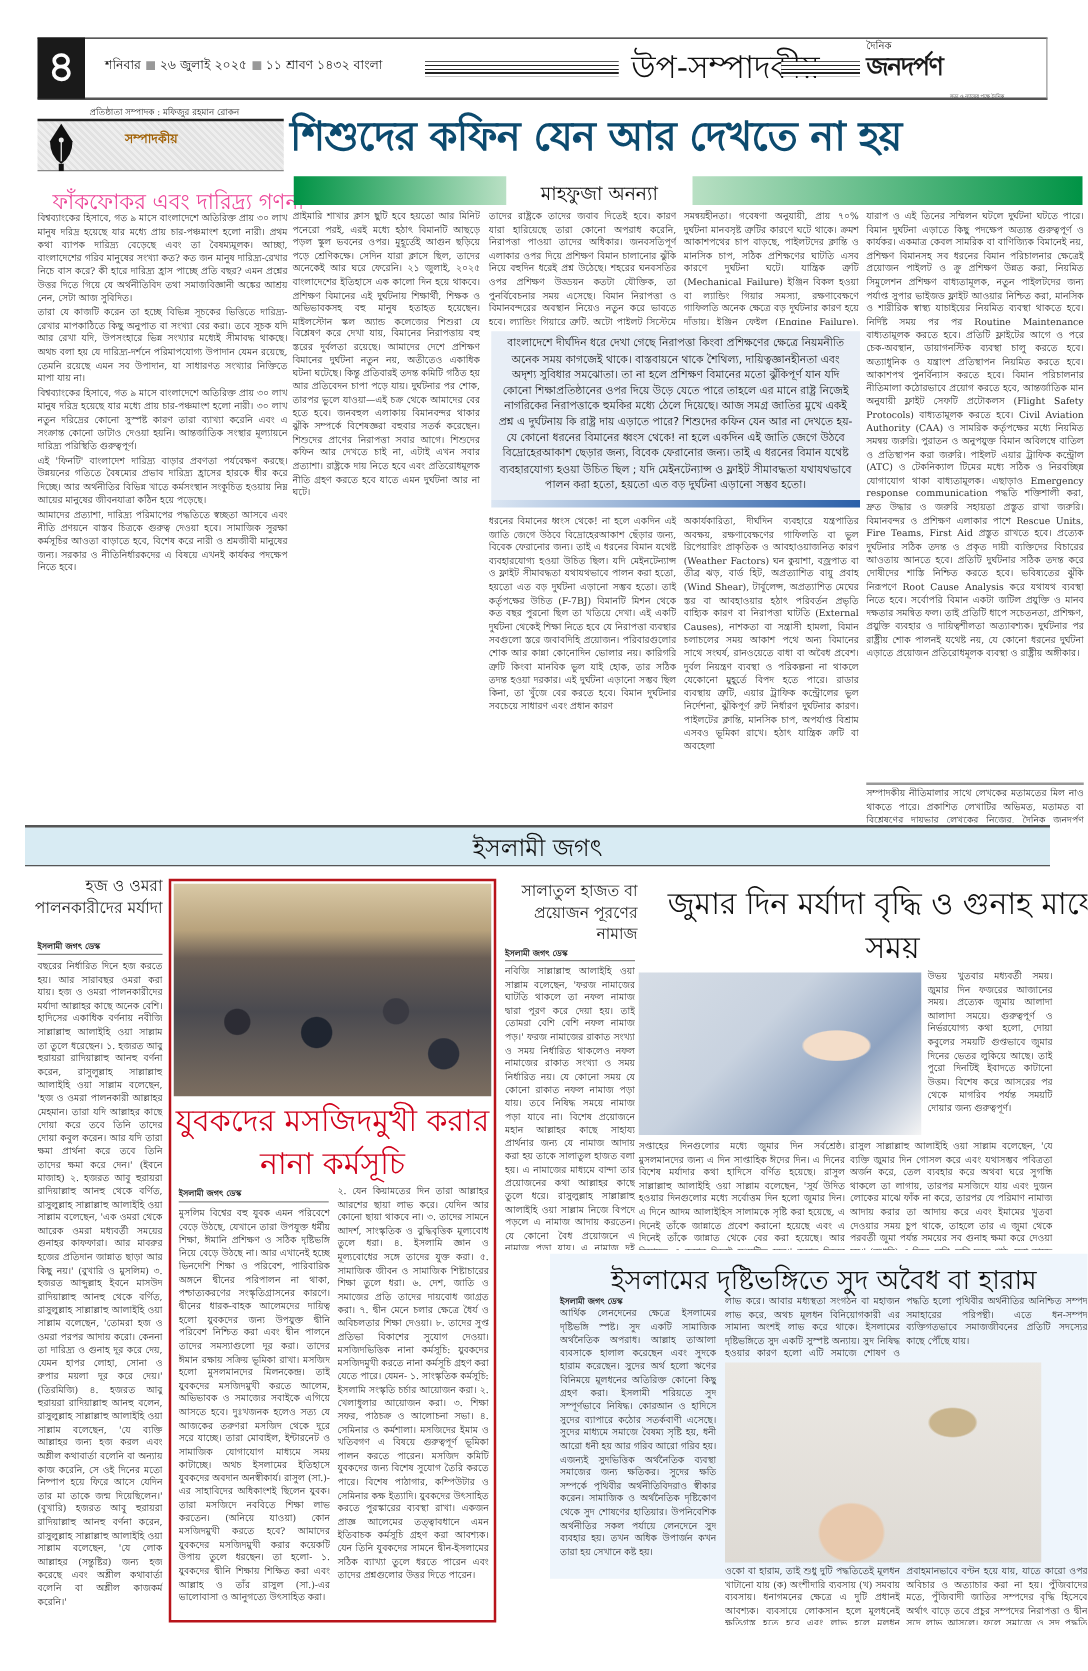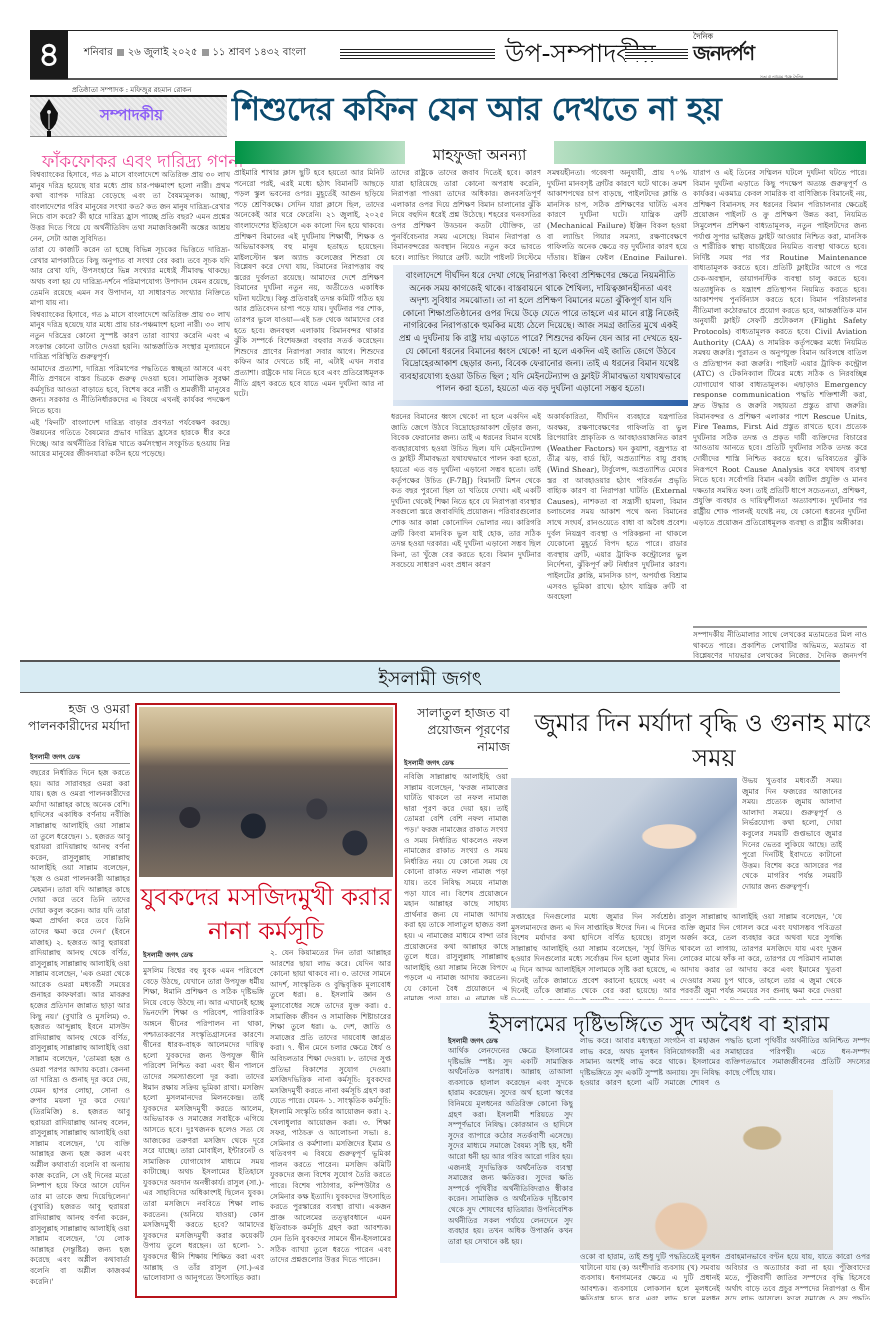--- a/index.html
+++ b/index.html
@@ -16,21 +16,21 @@
   .rules { height: 12px; background: repeating-linear-gradient(#222 0 1px, #fff 1px 3px); }
   .section-title { left: 505px; top: 34px; font-size: 25px; font-family: "DejaVu Sans", sans-serif; color: #111; white-space: nowrap; }
   .logo-small { left: 693px; top: 30px; font-size: 8px; color: #222; font-family: "DejaVu Sans", sans-serif; }
   .logo { left: 693px; top: 38px; font-size: 20px; font-weight: bold; color: #1a1a1a; font-family: "DejaVu Sans", sans-serif; letter-spacing: -1px; }
   .logo-tag { left: 760px; top: 74px; font-size: 4px; color: #333; }
   
   .founder { left: 34px; top: 84px; width: 195px; text-align: center; font-size: 7px; color: #333; }
   .ed-banner { left: 30px; top: 95px; width: 197px; height: 42px; border-top: 2px solid #222; border-bottom: 1px solid #888;
      background: repeating-linear-gradient(45deg, #eee 0 2px, #e2e2e2 2px 4px); }
   .pen { left: 38px; top: 99px; width: 22px; height: 38px; }
-  .ed-label { left: 100px; top: 103px; font-size: 15px; font-weight: bold; color: #8b5cf6; font-family: "DejaVu Sans", sans-serif; }
+  .ed-label { left: 100px; top: 103px; font-size: 10px; font-weight: bold; color: #a16207; font-family: "DejaVu Sans", sans-serif; }
   .ed-headline { left: 30px; top: 148px; width: 200px; font-size: 17px; font-family: "DejaVu Sans", sans-serif; color: #ec4899; white-space: nowrap; margin-left: 12px; }
   
   .main-headline { left: 232px; top: 84px; width: 634px; text-align: left; font-family: "DejaVu Sans", sans-serif; font-weight: bold; font-size: 32px; color: #0c4a6e; white-space: nowrap; letter-spacing: -0.5px; }
   .byline-bar-l { left: 235px; top: 141px; width: 170px; height: 23px; background: linear-gradient(90deg, #009345, #b9e0c4); }
   .byline-bar-r { left: 554px; top: 141px; width: 312px; height: 23px; background: linear-gradient(90deg, #b9e0c4, #009345); }
   .byline { left: 405px; top: 143px; width: 149px; text-align: center; font-size: 15px; font-family: "DejaVu Sans", sans-serif; color: #111; }
   .pullquote { left: 393px; top: 265px; width: 295px; height: 135px; background: #e8eef6; font-family: "DejaVu Sans", sans-serif; font-size: 8.6px; line-height: 12.6px; color: #222; text-align: center; padding: 4px 6px; }
   .pq-bar { left: 393px; top: 400px; width: 295px; height: 6px; background: linear-gradient(90deg, #dbe6f3, #2a5fa8); }
   .disclaimer-rule { left: 693px; top: 626px; width: 174px; height: 2px; background: #999; }
   
@@ -83,22 +83,22 @@
   <line x1="11" y1="14" x2="11" y2="30" stroke="#eee" stroke-width="1"></line>
   <circle cx="11" cy="13" r="2" fill="#eee"></circle>
   <rect x="9" y="32" width="4" height="6" fill="#111"></rect>
 </svg>
 <div class="abs ed-label">সম্পাদকীয়</div>
 <div class="abs ed-headline">ফাঁকফোকর এবং দারিদ্র্য গণনা</div>
 <div class="abs body-text" style="left:30px;top:170px;width:200px;height:484px;">
   <p>বিশ্বব্যাংকের হিসাবে, গত ৯ মাসে বাংলাদেশে অতিরিক্ত প্রায় ৩০ লাখ মানুষ দরিদ্র হয়েছে যার মধ্যে প্রায় চার-পঞ্চমাংশ হলো নারী। প্রথম কথা ব্যাপক দারিদ্র্য বেড়েছে এবং তা বৈষম্যমূলক। আচ্ছা, বাংলাদেশের গরিব মানুষের সংখ্যা কত? কত জন মানুষ দারিদ্র্য-রেখার নিচে বাস করে? কী হারে দারিদ্র্য হ্রাস পাচ্ছে প্রতি বছর? এমন প্রশ্নের উত্তর দিতে গিয়ে যে অর্থনীতিবিদ তথা সমাজবিজ্ঞানী অঙ্কের আশ্রয় নেন, সেটা আজ সুবিদিত।</p>
   <p>তারা যে কাজটি করেন তা হচ্ছে বিভিন্ন সূচকের ভিত্তিতে দারিদ্র্য-রেখার মাপকাঠিতে কিছু অনুপাত বা সংখ্যা বের করা। তবে সূচক যদি আর রেখা যদি, উপসংহারে ভিন্ন সংখ্যার মধ্যেই সীমাবদ্ধ থাকছে। অথচ বলা হয় যে দারিদ্র্য-দর্শনে পরিমাপযোগ্য উপাদান যেমন রয়েছে, তেমনি রয়েছে এমন সব উপাদান, যা সাধারণত সংখ্যার নিক্তিতে মাপা যায় না।</p>
   <p>বিশ্বব্যাংকের হিসাবে, গত ৯ মাসে বাংলাদেশে অতিরিক্ত প্রায় ৩০ লাখ মানুষ দরিদ্র হয়েছে যার মধ্যে প্রায় চার-পঞ্চমাংশ হলো নারী। ৩০ লাখ নতুন দরিদ্রের কোনো সুস্পষ্ট কারণ তারা ব্যাখ্যা করেনি এবং এ সংক্রান্ত কোনো ডাটাও দেওয়া হয়নি। আন্তর্জাতিক সংস্থার মূল্যায়নে দারিদ্র্য পরিস্থিতি গুরুত্বপূর্ণ।</p>
+  <p>এই 'ফিনটি' বাংলাদেশ দারিদ্র্য বাড়ার প্রবণতা পর্যবেক্ষণ করছে। উন্নয়নের গতিতে বৈষম্যের প্রভাব দারিদ্র্য হ্রাসের হারকে ধীর করে দিচ্ছে। আর অর্থনীতির বিভিন্ন খাতে কর্মসংস্থান সংকুচিত হওয়ায় নিম্ন আয়ের মানুষের জীবনযাত্রা কঠিন হয়ে পড়েছে।</p>
   <p>আমাদের প্রত্যাশা, দারিদ্র্য পরিমাপের পদ্ধতিতে স্বচ্ছতা আসবে এবং নীতি প্রণয়নে বাস্তব চিত্রকে গুরুত্ব দেওয়া হবে। সামাজিক সুরক্ষা কর্মসূচির আওতা বাড়াতে হবে, বিশেষ করে নারী ও শ্রমজীবী মানুষের জন্য। সরকার ও নীতিনির্ধারকদের এ বিষয়ে এখনই কার্যকর পদক্ষেপ নিতে হবে।</p>
-  <p>এই 'ফিনটি' বাংলাদেশ দারিদ্র্য বাড়ার প্রবণতা পর্যবেক্ষণ করছে। উন্নয়নের গতিতে বৈষম্যের প্রভাব দারিদ্র্য হ্রাসের হারকে ধীর করে দিচ্ছে। আর অর্থনীতির বিভিন্ন খাতে কর্মসংস্থান সংকুচিত হওয়ায় নিম্ন আয়ের মানুষের জীবনযাত্রা কঠিন হয়ে পড়েছে।</p>
 </div>
 
 <div class="abs main-headline">শিশুদের কফিন যেন আর দেখতে না হয়</div>
 <div class="abs byline-bar-l"></div>
 <div class="abs byline">মাহফুজা অনন্যা</div>
 <div class="abs byline-bar-r"></div>
 
 <div class="abs body-text" style="left:234px;top:168px;width:150px;height:92px;">প্রাইমারি শাখার ক্লাস ছুটি হবে হয়তো আর মিনিট পনেরো পরই, এরই মধ্যে হঠাৎ বিমানটি আছড়ে পড়ল স্কুল ভবনের ওপর। মুহূর্তেই আগুন ছড়িয়ে পড়ে শ্রেণিকক্ষে। সেদিন যারা ক্লাসে ছিল, তাদের অনেকেই আর ঘরে ফেরেনি। ২১ জুলাই, ২০২৫ বাংলাদেশের ইতিহাসে এক কালো দিন হয়ে থাকবে। প্রশিক্ষণ বিমানের এই দুর্ঘটনায় শিক্ষার্থী, শিক্ষক ও অভিভাবকসহ বহু মানুষ হতাহত হয়েছেন। মাইলস্টোন স্কুল অ্যান্ড কলেজের শিশুরা যে আতঙ্কের মধ্য দিয়ে গেছে, তা ভাষায় প্রকাশ করা কঠিন। স্বজনহারা পরিবারগুলোর আহাজারি আজ গোটা জাতির বুকে ক্ষতের সৃষ্টি করেছে। শিশুদের কফিন যেন আর না দেখতে হয় যেকোনো দুর্ঘটনার পর।</div>
 <div class="abs body-text" style="left:391px;top:168px;width:150px;height:92px;">তাদের রাষ্ট্রকে তাদের জবাব দিতেই হবে। কারণ যারা হারিয়েছে তারা কোনো অপরাধ করেনি, নিরাপত্তা পাওয়া তাদের অধিকার। জনবসতিপূর্ণ এলাকার ওপর দিয়ে প্রশিক্ষণ বিমান চালানোর ঝুঁকি নিয়ে বহুদিন ধরেই প্রশ্ন উঠেছে। শহরের ঘনবসতির ওপর প্রশিক্ষণ উড্ডয়ন কতটা যৌক্তিক, তা পুনর্বিবেচনার সময় এসেছে। বিমান নিরাপত্তা ও বিমানবন্দরের অবস্থান নিয়েও নতুন করে ভাবতে হবে। ল্যান্ডিং গিয়ারে ত্রুটি, অটো পাইলট সিস্টেমে মিস বা যান্ত্রিক জটিলতা সবকিছু খতিয়ে দেখা জরুরি।</div>
 <div class="abs body-text" style="left:547px;top:168px;width:140px;height:92px;">সমন্বয়হীনতা। গবেষণা অনুযায়ী, প্রায় ৭০% দুর্ঘটনা মানবসৃষ্ট ত্রুটির কারণে ঘটে থাকে। ক্রমশ আকাশপথের চাপ বাড়ছে, পাইলটদের ক্লান্তি ও মানসিক চাপ, সঠিক প্রশিক্ষণের ঘাটতি এসব কারণে দুর্ঘটনা ঘটে। যান্ত্রিক ত্রুটি (Mechanical Failure) ইঞ্জিন বিকল হওয়া বা ল্যান্ডিং গিয়ার সমস্যা, রক্ষণাবেক্ষণে গাফিলতি অনেক ক্ষেত্রে বড় দুর্ঘটনার কারণ হয়ে দাঁড়ায়। ইঞ্জিন ফেইল (Engine Failure), হাইড্রোলিক সিস্টেম বা ল্যান্ডিং গিয়ারে ক্রটি, অটো পাইলট সিস্টেমে মিস বা</div>

